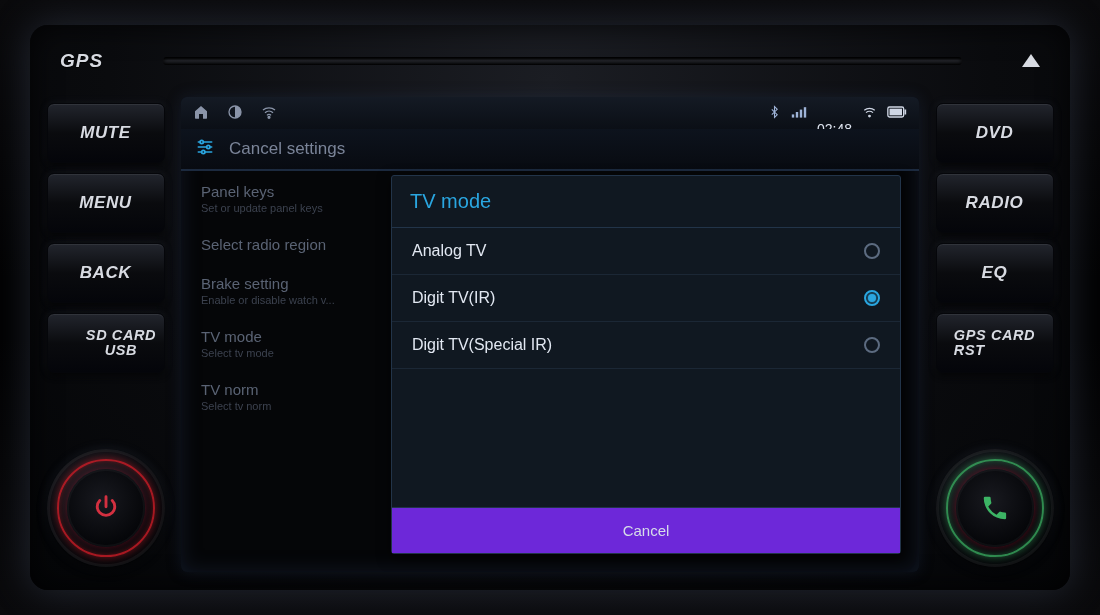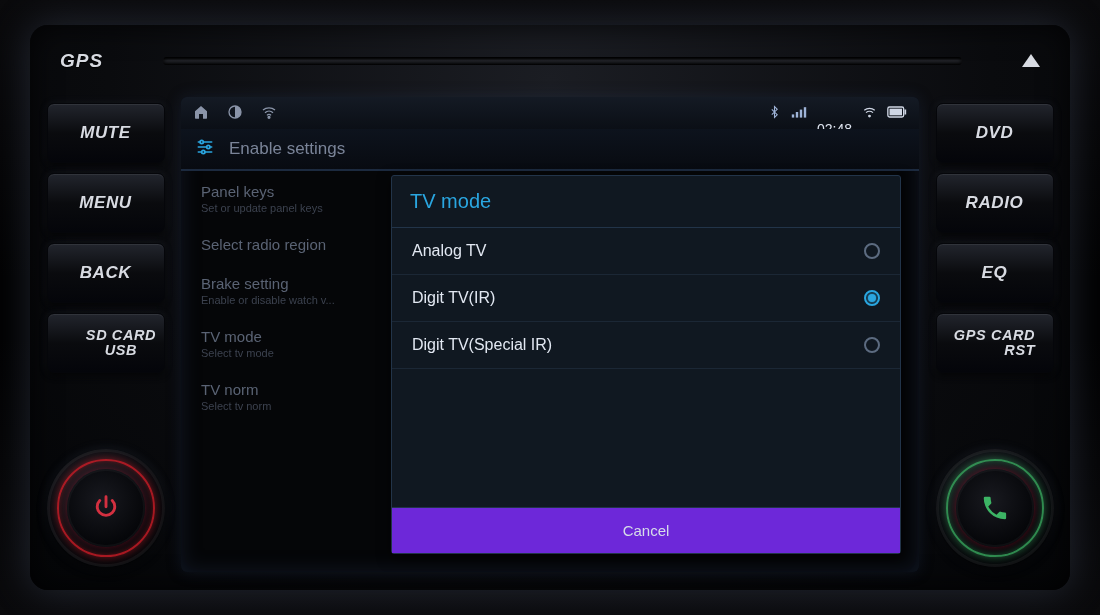--- a/index.html
+++ b/index.html
@@ -273,21 +273,21 @@
         </div>
       </div>
 
       <div class="titlebar">
         <span><svg width="20" height="20" viewBox="0 0 24 24" fill="none" stroke="#2aa6e0" stroke-width="2" stroke-linecap="round">
               <path d="M4 6h16M4 12h16M4 18h16"></path>
               <circle cx="8" cy="6" r="2" fill="#0b0f16"></circle>
               <circle cx="16" cy="12" r="2" fill="#0b0f16"></circle>
               <circle cx="10" cy="18" r="2" fill="#0b0f16"></circle>
             </svg></span>
-        <span class="title">Enable settings</span>
+        <span class="title">Cancel settings</span>
       </div>
 
       <div class="content">
         <div class="settings-list">
           <div class="setting-item">
             <div class="st">Panel keys</div>
             <div class="sd">Set or update panel keys</div>
           </div>
           <div class="setting-item">
             <div class="st">Select radio region</div>
@@ -333,21 +333,21 @@
       <div class="hbtn">
           <span>DVD</span>
         </div>
       <div class="hbtn">
           <span>RADIO</span>
         </div>
       <div class="hbtn">
           <span>EQ</span>
         </div>
       <div class="hbtn small">
-          <span style="white-space:pre-line;text-align:right;">GPS CARD
+          <span style="white-space:pre-line;text-align:left;">GPS CARD
 RST</span>
         </div>
       <div class="knob-zone">
         <div class="knob">
           <div class="knob-ring" style="border-color:rgba(60,180,100,0.75);box-shadow:0 0 8px rgba(60,180,100,0.5), inset 0 0 6px rgba(60,180,100,0.4);"></div>
           <svg width="30" height="30" viewBox="0 0 24 24">
               <path fill="#3cb464" d="M6.6 10.8a15 15 0 0 0 6.6 6.6l2.2-2.2a1 1 0 0 1 1-.25 11 11 0 0 0 3.5.56 1 1 0 0 1 1 1V20a1 1 0 0 1-1 1A17 17 0 0 1 3 4a1 1 0 0 1 1-1h3.5a1 1 0 0 1 1 1 11 11 0 0 0 .56 3.5 1 1 0 0 1-.25 1z"></path>
             </svg>
         </div>
       </div>

